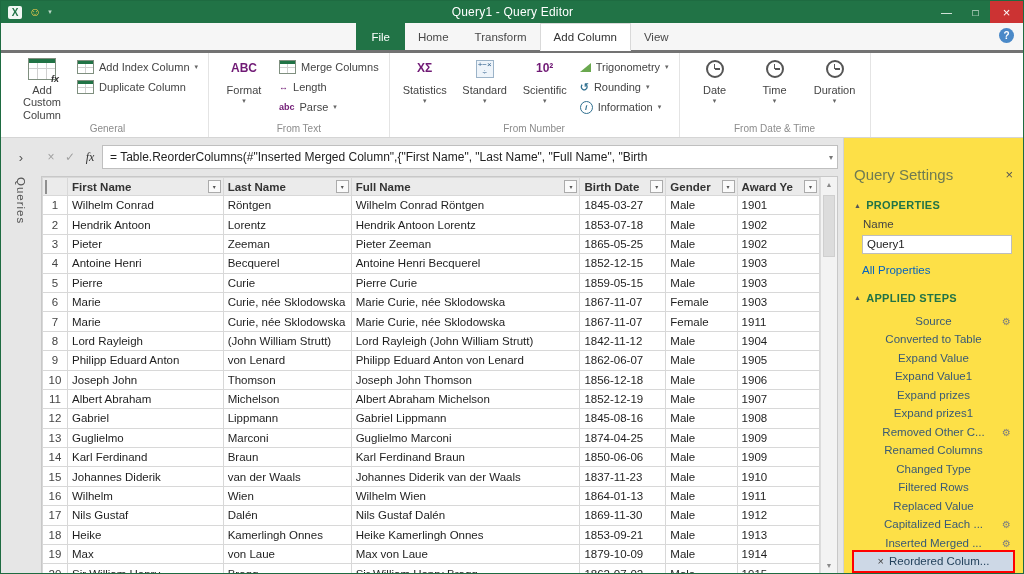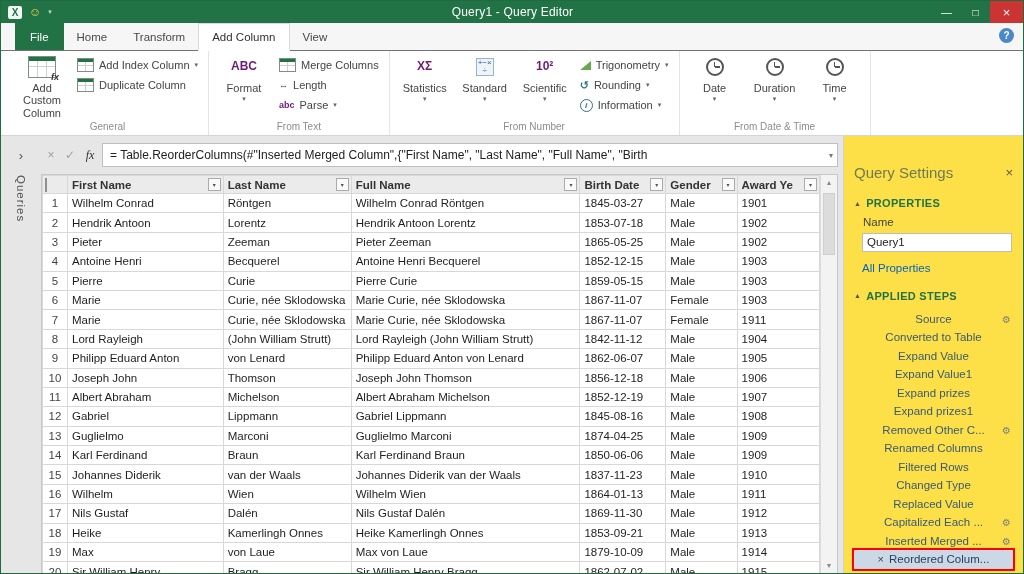--- a/index.html
+++ b/index.html
@@ -12,21 +12,21 @@
   .app-icon{width:14px;height:13px;background:#f2f7f4;color:#217346;font-weight:bold;font-size:10px;line-height:13px;text-align:center;border-radius:2px;}
   .smiley{color:#ffd34d;font-size:12px;line-height:1;}
   .qat-caret{font-size:7px;color:#bcd8c8;}
   .win-title{flex:1;text-align:center;font-size:12px;letter-spacing:.2px;}
   .win-controls{display:flex;height:100%;}
   .wc{width:29px;display:flex;align-items:center;justify-content:center;font-size:11px;color:#fff;}
   .wc.max{font-size:10px;}
   .wc.close{background:#cc3333;width:33px;font-size:13px;}
 
   
-  .tabrow{height:27px;flex:0 0 auto;background:#f6f6f6;border-bottom:1px solid #737373;display:flex;align-items:stretch;position:relative;}
+  .tabrow{height:27px;flex:0 0 auto;background:#f6f6f6;border-bottom:3px solid #737373;display:flex;align-items:stretch;position:relative;justify-content:center;}
   .tabs{display:flex;align-items:stretch;}
   .tab{display:flex;align-items:center;padding:0 13px;font-size:11.5px;color:#494949;}
   .tab.file{background:#217346;color:#fff;margin-left:14px;padding:0 15px;}
   .tab.active{background:#fff;border:1px solid #d9d9d9;border-bottom:1px solid #fff;margin-bottom:-1px;color:#333;}
   .help-icon{position:absolute;right:9px;top:5px;width:15px;height:15px;border-radius:50%;background:#4a89c8;color:#fff;font-size:10px;font-weight:bold;display:flex;align-items:center;justify-content:center;}
 
   
   .ribbon{height:84px;flex:0 0 auto;background:#fff;border-bottom:1px solid #d5d5d5;display:flex;padding-left:6px;}
   .rgroup{display:flex;flex-direction:column;border-right:1px solid #e4e4e4;padding:0 5px;}
   .rgroup-content{flex:1;display:flex;align-items:flex-start;}
@@ -243,28 +243,28 @@
           <span class="bicon">
               <span class="clock"></span>
             </span>
           <span class="blabel">Date</span>
           <span class="caret">▾</span>
         </div>
         <div class="bigbtn">
           <span class="bicon">
               <span class="clock"></span>
             </span>
+          <span class="blabel">Time</span>
+          <span class="caret">▾</span>
+        </div>
+        <div class="bigbtn">
+          <span class="bicon">
+              <span class="clock"></span>
+            </span>
           <span class="blabel">Duration</span>
-          <span class="caret">▾</span>
-        </div>
-        <div class="bigbtn">
-          <span class="bicon">
-              <span class="clock"></span>
-            </span>
-          <span class="blabel">Time</span>
           <span class="caret">▾</span>
         </div>
       </div>
       <div class="rgroup-label">From Date &amp; Time</div>
     </div>
 
   </div>
 
   <div class="content">
 
@@ -539,24 +539,24 @@
             <span class="step-label">Expand prizes1</span>
           </div>
           <div class="step">
             <span class="step-label">Removed Other C...</span>
             <span class="step-gear">⚙</span>
           </div>
           <div class="step">
             <span class="step-label">Renamed Columns</span>
           </div>
           <div class="step">
+            <span class="step-label">Changed Type</span>
+          </div>
+          <div class="step">
             <span class="step-label">Filtered Rows</span>
-          </div>
-          <div class="step">
-            <span class="step-label">Changed Type</span>
           </div>
           <div class="step">
             <span class="step-label">Replaced Value</span>
           </div>
           <div class="step">
             <span class="step-label">Capitalized Each ...</span>
             <span class="step-gear">⚙</span>
           </div>
           <div class="step">
             <span class="step-label">Inserted Merged ...</span>

